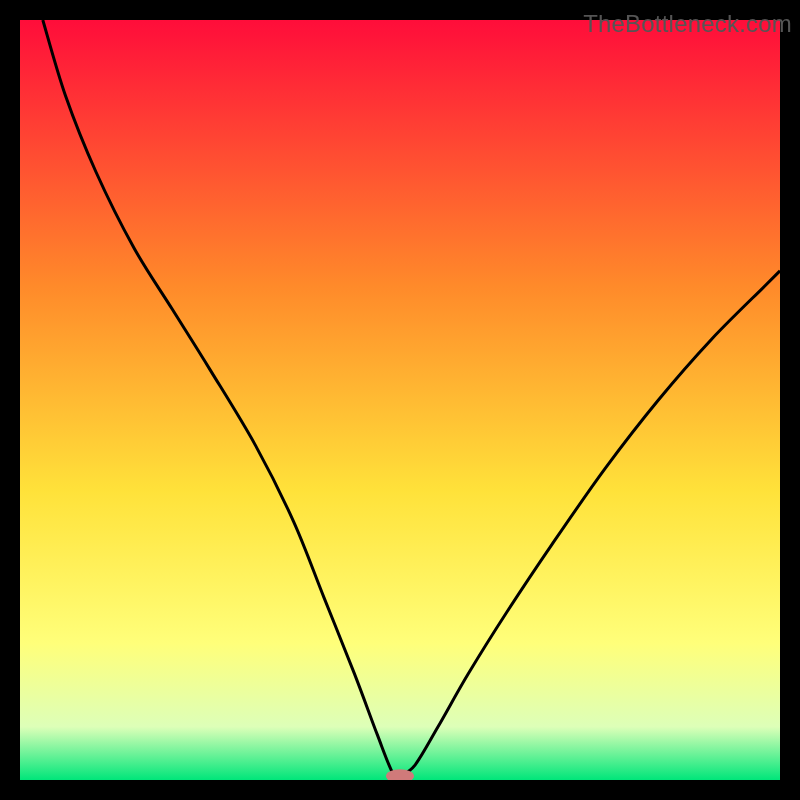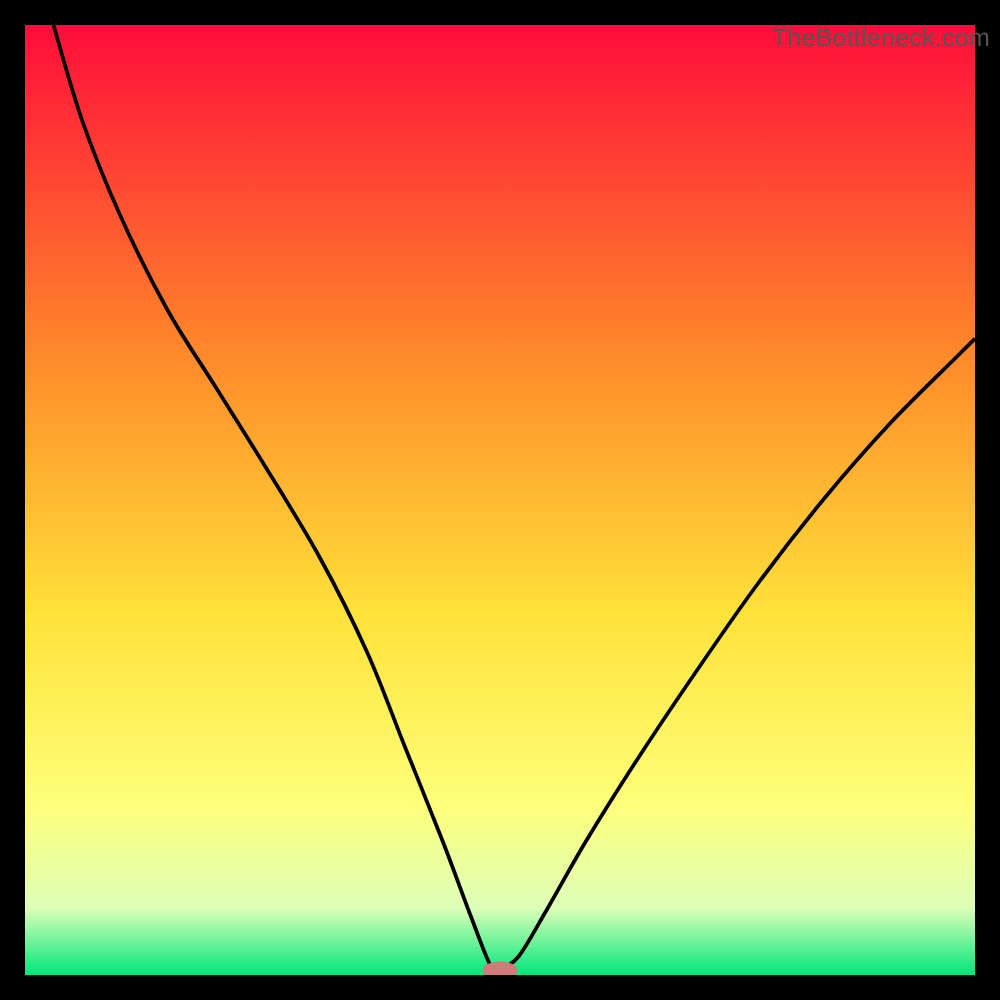--- a/index.html
+++ b/index.html
@@ -12,24 +12,24 @@
     font-family: Arial, Helvetica, sans-serif;
   }
   .frame {
     position: relative;
     width: 800px;
     height: 800px;
     background: #000;
   }
   .watermark {
     position: absolute;
-    top: 20px;
+    top: 10px;
     right: 8px;
     color: #555;
-    font-size: 20px;
+    font-size: 24px;
     font-weight: 500;
     letter-spacing: 0.2px;
     z-index: 10;
   }
   .plot {
     position: absolute;
     left: 20px;
     top: 20px;
     width: 760px;
     height: 760px;

